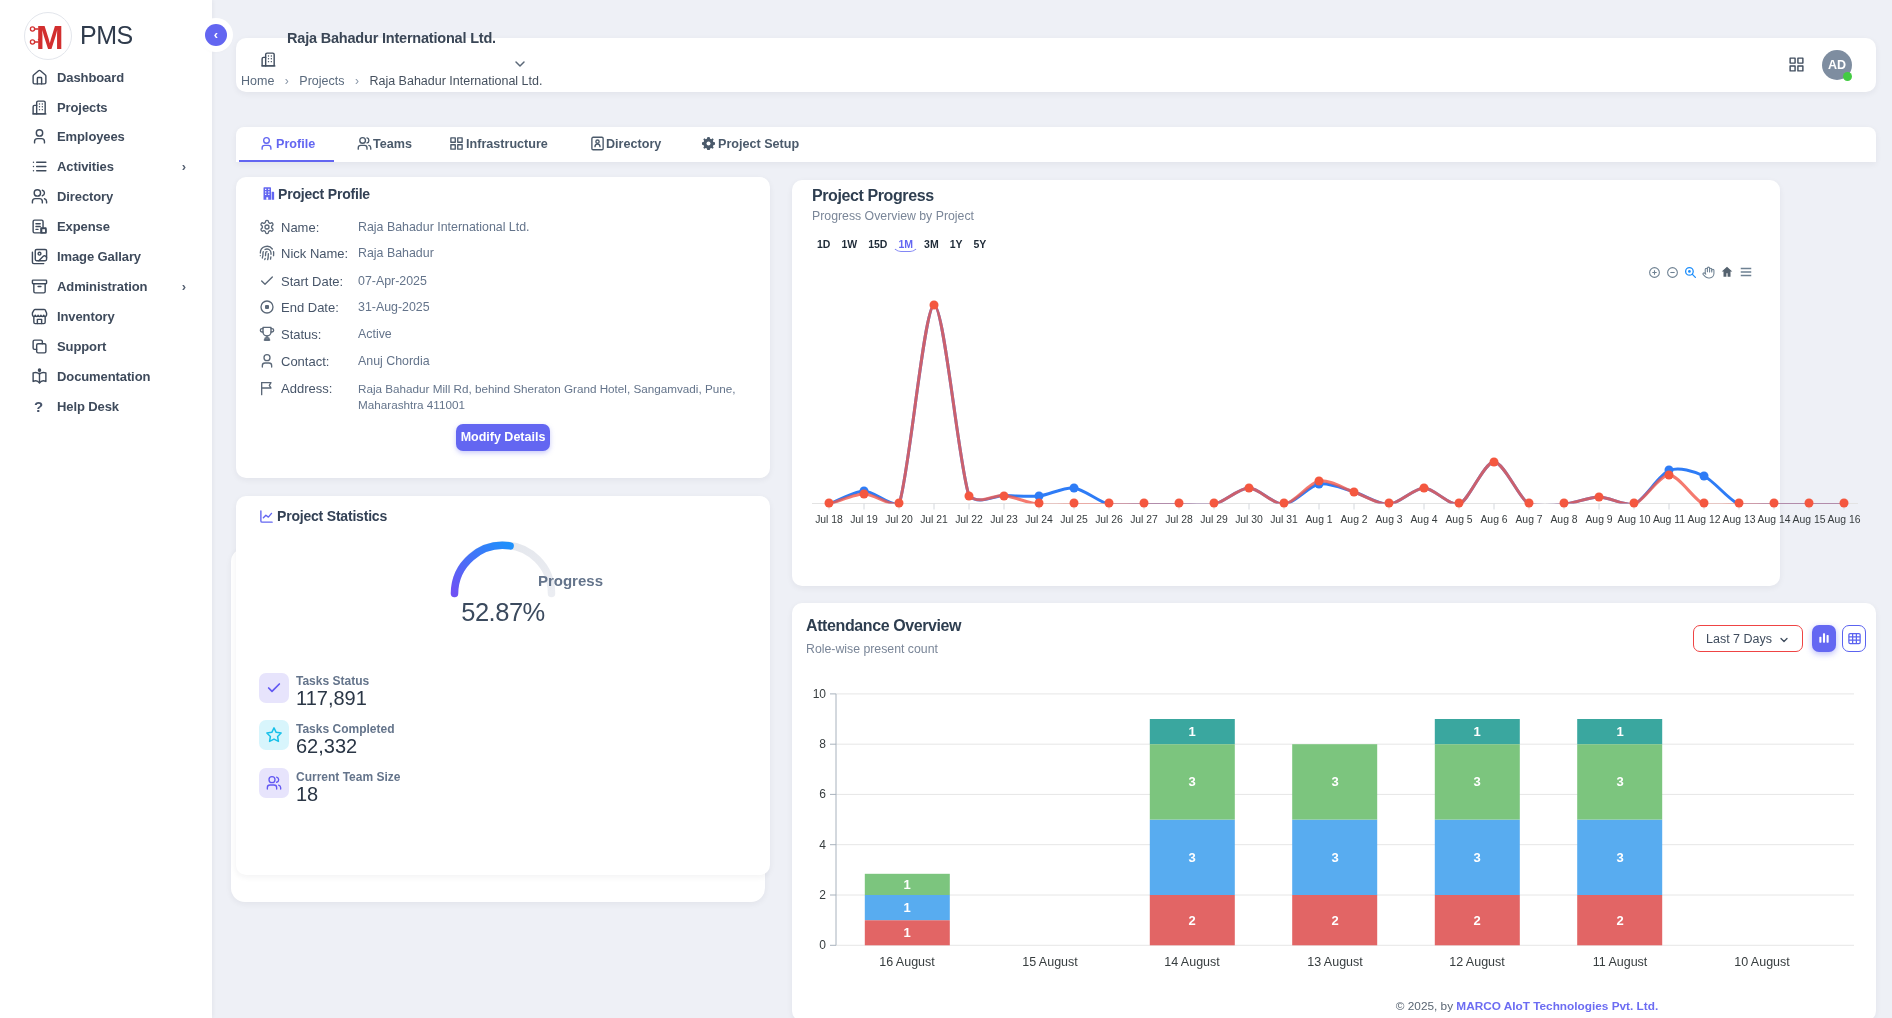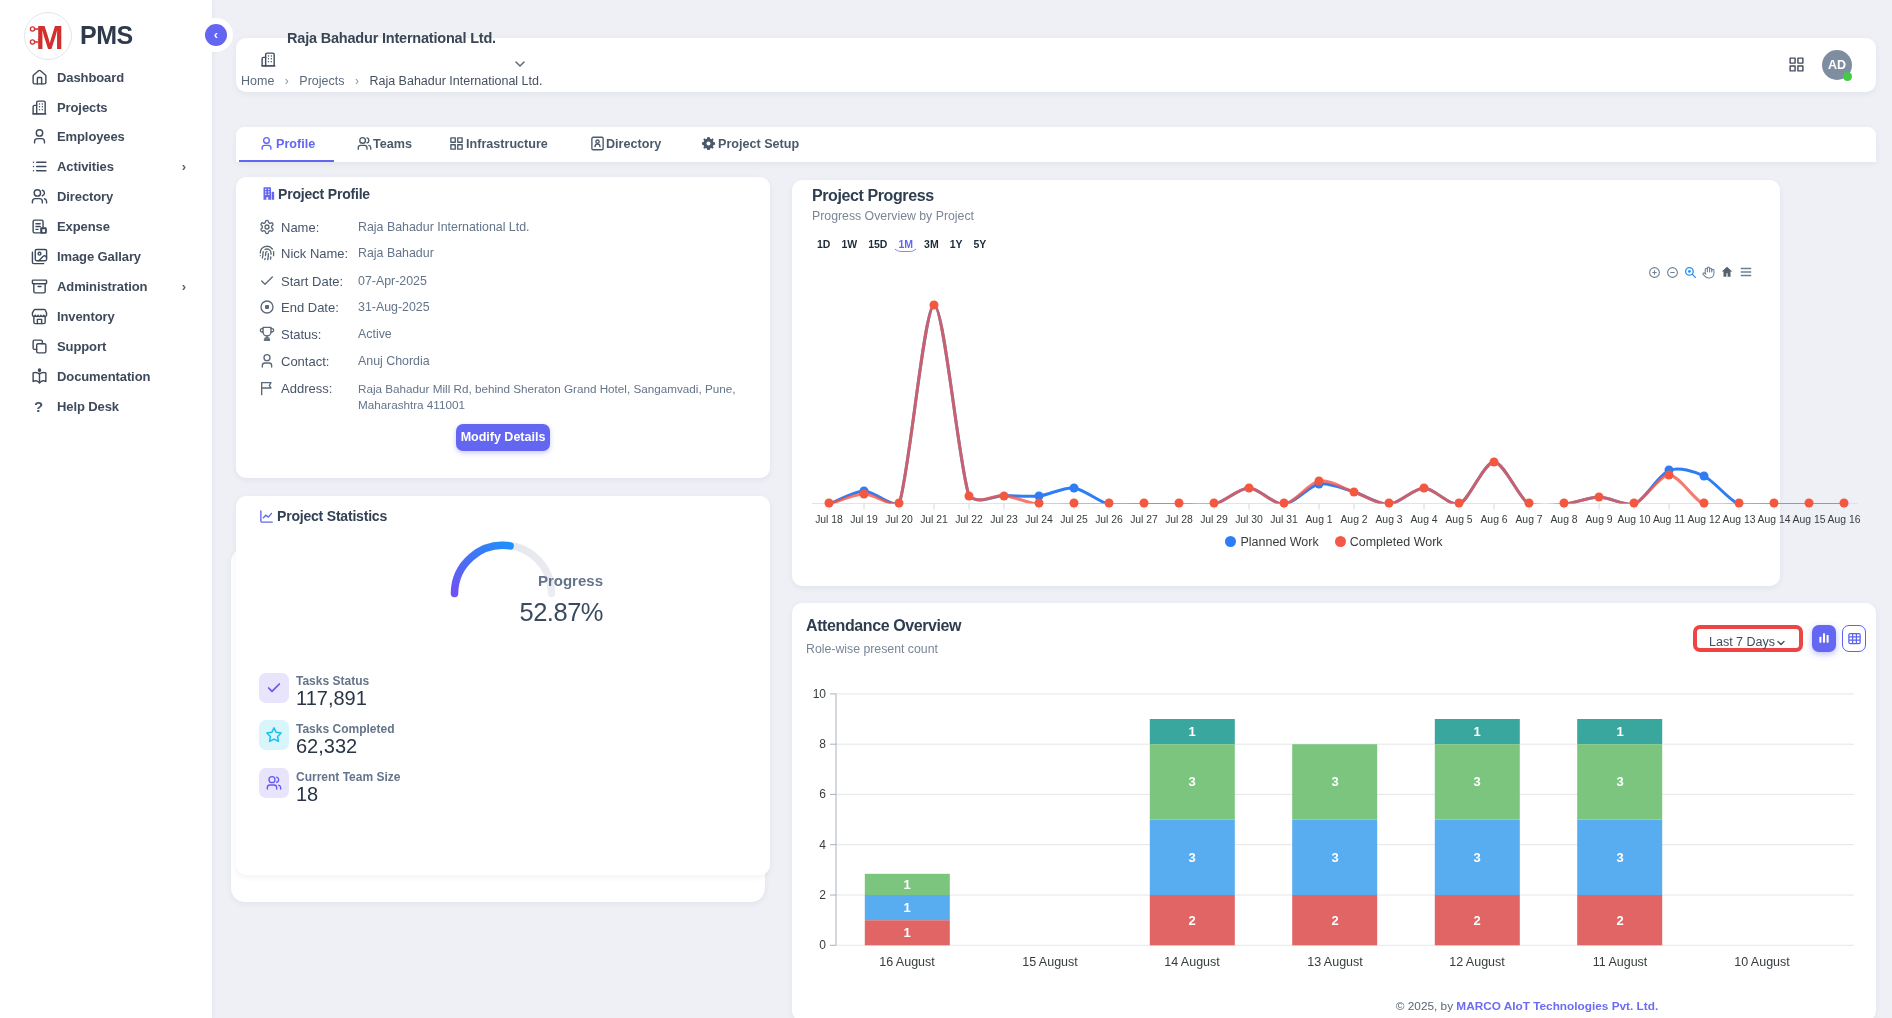--- a/index.html
+++ b/index.html
@@ -2,21 +2,21 @@
 <html><head>
 <meta charset="utf-8">
 <style>
 * { margin:0; padding:0; box-sizing:border-box; }
 html,body { width:1892px; height:1018px; overflow:hidden; }
 body { font-family:"Liberation Sans",sans-serif; background:#eef0f6; position:relative; }
 svg { display:block; }
 
 #sidebar { position:absolute; left:0; top:0; width:212px; height:1018px; background:#fff; box-shadow:1px 0 4px rgba(15,23,42,.05); z-index:5; }
 #logo { position:absolute; left:24px; top:12px; width:48px; height:48px; border-radius:50%; border:1px solid #e3e6ec; background:#fff; }
-#logoM { position:absolute; left:80px; top:21px; font-size:25px; font-weight:700; color:#2f3b4c; letter-spacing:-.5px; }
+#logoM { position:absolute; left:80px; top:21px; font-size:25px; font-weight:400; color:#2f3b4c; letter-spacing:-.5px; }
 .mi { position:absolute; left:0; width:212px; height:30px; color:#3e4a5b; font-size:13px; font-weight:700; letter-spacing:-.1px; }
 .mi svg { position:absolute; left:31px; top:6px; }
 .mi span.t { position:absolute; left:57px; top:7px; }
 .mi span.ch { position:absolute; right:26px; top:7px; color:#566172; font-size:13px; font-weight:700; }
 #collapse { position:absolute; left:205px; top:24px; width:22px; height:22px; border-radius:50%; background:#6366f1; box-shadow:0 0 0 6px #fff, 0 2px 6px rgba(0,0,0,.15); z-index:6; color:#fff; text-align:center; font-size:13px; line-height:21px; font-weight:700; }
 
 .card { position:absolute; background:#fff; border-radius:10px; box-shadow:0 2px 6px rgba(30,41,59,.06);margin-top:28px; }
 
 #hdr { left:236px; top:10px; width:1640px; height:54px; }
 #hdrTitle { position:absolute; left:287px; top:30px; font-size:14.5px; font-weight:700; color:#3a4656; letter-spacing:-.2px; }
@@ -49,21 +49,21 @@
 #footer { position:absolute; left:1302px; top:999px; width:450px; text-align:center; font-size:11.8px; color:#5a6673; }
 #footer b { color:#6c6cf2; font-weight:700; }
 .bsep { color:#8a97a8; font-size:12px; padding:0 7px; }
 #rangeRow { position:absolute; left:25px; top:58px; font-size:10.5px; font-weight:700; color:#1f2b38; }
 #rangeRow span { margin-right:11px; }
 #rangeRow .sel { color:#6366f1; position:relative; }
 #rangeRow .sel::after { content:""; position:absolute; left:-6px; right:-6px; top:-3px; height:16px; border:1.3px solid #8387f5; border-top:none; border-radius:0 0 9px 9px; border-left-color:transparent; border-right-color:transparent; }
 #apexTools { position:absolute; right:27px; top:85px; display:flex; gap:5px; align-items:center; }
 #progLegend { position:absolute; left:0; top:355px; width:1084px; display:flex; justify-content:center; gap:16px; font-size:12.5px; color:#373d3f; }
 #progLegend i { display:inline-block; width:11px; height:11px; border-radius:50%; margin-right:4px; vertical-align:-1px; }
-#attSel { position:absolute; left:901px; top:22px; width:110px; height:27px; border:4px solid #ef4444; border-radius:7px; font-size:12.5px; color:#3f4c5d; line-height:26px; padding-left:12px; }
+#attSel { position:absolute; left:901px; top:22px; width:110px; height:27px; border:1px solid #ef4444; border-radius:7px; font-size:12.5px; color:#3f4c5d; line-height:26px; padding-left:12px; }
 #attBtn1 { position:absolute; left:1020px; top:22px; width:24px; height:27px; background:#6467f2; border-radius:7px; box-shadow:0 2px 6px rgba(99,102,241,.45); }
 #attBtn2 { position:absolute; left:1050px; top:22px; width:24px; height:27px; border:1.5px solid #5b63f0; border-radius:7px; }
 #attLegend { position:absolute; left:0; top:374px; width:1084px; display:flex; justify-content:center; gap:6px; font-size:11.5px; color:#373d3f; }
 #attLegend i { display:inline-block; width:11px; height:11px; border-radius:3px; margin-right:3px; vertical-align:-1px; }
 </style>
 </head>
 <body>
 
 <div id="sidebar">
   <div id="logo">
@@ -344,21 +344,21 @@
       </linearGradient>
       <linearGradient id="gaugeGray" x1="0" y1="0" x2="1" y2="1">
         <stop offset="0" stop-color="#e2e5eb"></stop>
           <stop offset="1" stop-color="#ebedf2"></stop>
       </linearGradient>
     </defs>
     <path d="M9.5 57.5 A48.5 48.5 0 0 1 106.5 57.5" fill="none" stroke="url(#gaugeGray)" stroke-width="7.5" stroke-linecap="round"></path>
     <path d="M9.5 57.5 A48.5 48.5 0 0 1 65.1 9.9" fill="none" stroke="url(#gaugeBlue)" stroke-width="7.5" stroke-linecap="round"></path>
   </svg>
   <div style="position:absolute;left:167px;top:76px;width:200px;text-align:right;font-size:15px;font-weight:700;color:#64748b">Progress</div>
-  <div style="position:absolute;left:167px;top:102px;width:200px;text-align:right;font-size:25.5px;color:#3b4a5e;letter-spacing:-.5px">52.87%</div>
+  <div style="position:absolute;left:167px;top:102px;width:200px;text-align:center;font-size:25.5px;color:#3b4a5e;letter-spacing:-.5px">52.87%</div>
   <div class="statbox" style="top:177px;background:#e7e4fc">
       <svg style="margin:7px" width="16" height="16" viewBox="0 0 24 24" fill="none" stroke="#6258f3" stroke-width="2.6" stroke-linecap="round" stroke-linejoin="round">
         <path d="M4 12l5 5L20 6"></path>
       </svg>
     </div>
   <div class="statlab" style="top:178px">Tasks Status</div>
   <div class="statval" style="top:191px">117,891</div>
   <div class="statbox" style="top:224px;background:#d8f5fc">
       <svg style="margin:6px" width="18" height="18" viewBox="0 0 24 24" fill="none" stroke="#17c0e9" stroke-width="2" stroke-linejoin="round">
         <path d="M12 2.5l2.9 5.9 6.6 1-4.7 4.6 1.1 6.5-5.9-3.1-5.9 3.1 1.1-6.5L2.5 9.4l6.6-1z"></path>
@@ -485,24 +485,20 @@
         <text x="807" y="343">Aug 9</text>
         <text x="842" y="343">Aug 10</text>
         <text x="877" y="343">Aug 11</text>
         <text x="912" y="343">Aug 12</text>
         <text x="947" y="343">Aug 13</text>
         <text x="982" y="343">Aug 14</text>
         <text x="1017" y="343">Aug 15</text>
         <text x="1052" y="343">Aug 16</text>
       </g>
   </svg>
-  <div id="progLegend">
-    <span><i style="background:#2e7cf6"></i>Planned Work</span>
-    <span><i style="background:#f2594b"></i>Completed Work</span>
-  </div>
 </div>
 
 <div class="card" id="attCard">
   <div style="position:absolute;left:14px;top:14px;font-size:16px;font-weight:700;color:#2e3e50;letter-spacing:-.4px">Attendance Overview</div>
   <div style="position:absolute;left:14px;top:39px;font-size:12.3px;color:#7a8698">Role-wise present count</div>
   <div id="attSel">Last 7 Days
     <svg style="position:absolute;right:12px;top:8px" width="12" height="12" viewBox="0 0 24 24" fill="none" stroke="#3f4c5d" stroke-width="2.6" stroke-linecap="round" stroke-linejoin="round">
         <path d="m6 9 6 6 6-6"></path>
       </svg>
   </div>

